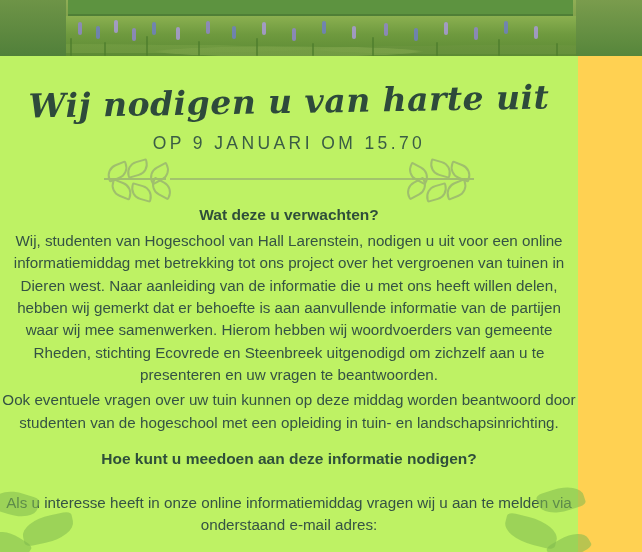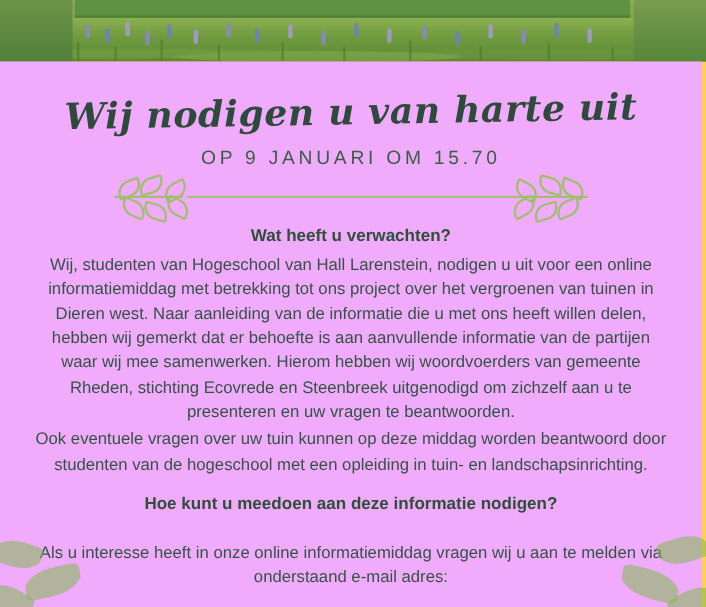--- a/index.html
+++ b/index.html
@@ -85,23 +85,23 @@
   .band-right-dark {
     position: absolute;
     right: 0; top: 0; width: 66px; height: 56px;
     background: linear-gradient(180deg,#7a9c4d 0%, #56863b 100%);
   }
 
   
   .content {
     position: absolute;
     top: 56px; left: 0;
-    width: 638px;
+    width: 578px;
     height: 496px;
-    background: #f0abfc;
+    background: #bef264;
   }
 
   .script-title {
     font-family: "DejaVu Serif", serif;
     font-style: italic;
     font-weight: 700;
     font-size: 33px;
     color: #2e4a3b;
     text-align: center;
     margin: 26px 0 0 0;
@@ -261,21 +261,21 @@
         <div class="stem"></div>
         <div class="leaf" style="left:8px;  top:6px;  transform:rotate(-22deg);"></div>
         <div class="leaf b" style="left:12px; top:24px; transform:rotate(22deg);"></div>
         <div class="leaf" style="left:28px; top:3px;  transform:rotate(-16deg);"></div>
         <div class="leaf b" style="left:32px; top:27px; transform:rotate(16deg);"></div>
         <div class="leaf" style="left:50px; top:8px;  transform:rotate(-28deg);"></div>
         <div class="leaf b" style="left:52px; top:23px; transform:rotate(28deg);"></div>
       </div>
     </div>
 
-    <div class="h2">Wat heeft u verwachten?</div>
+    <div class="h2">Wat deze u verwachten?</div>
 
     <div class="para">Wij, studenten van Hogeschool van Hall Larenstein, nodigen u uit voor een online informatiemiddag met betrekking tot ons project over het vergroenen van tuinen in Dieren west. Naar aanleiding van de informatie die u met ons heeft willen delen, hebben wij gemerkt dat er behoefte is aan aanvullende informatie van de partijen waar wij mee samenwerken. Hierom hebben wij woordvoerders van gemeente Rheden, stichting Ecovrede en Steenbreek uitgenodigd om zichzelf aan u te presenteren en uw vragen te beantwoorden.</div>
 
     <div class="para">Ook eventuele vragen over uw tuin kunnen op deze middag worden beantwoord door studenten van de hogeschool met een opleiding in tuin- en landschapsinrichting.</div>
 
     <div class="h2 second">Hoe kunt u meedoen aan deze informatie nodigen?</div>
 
     <div class="para last">Als u interesse heeft in onze online informatiemiddag vragen wij u aan te melden via onderstaand e-mail adres:</div>
 
     <div class="blob l1"></div>

